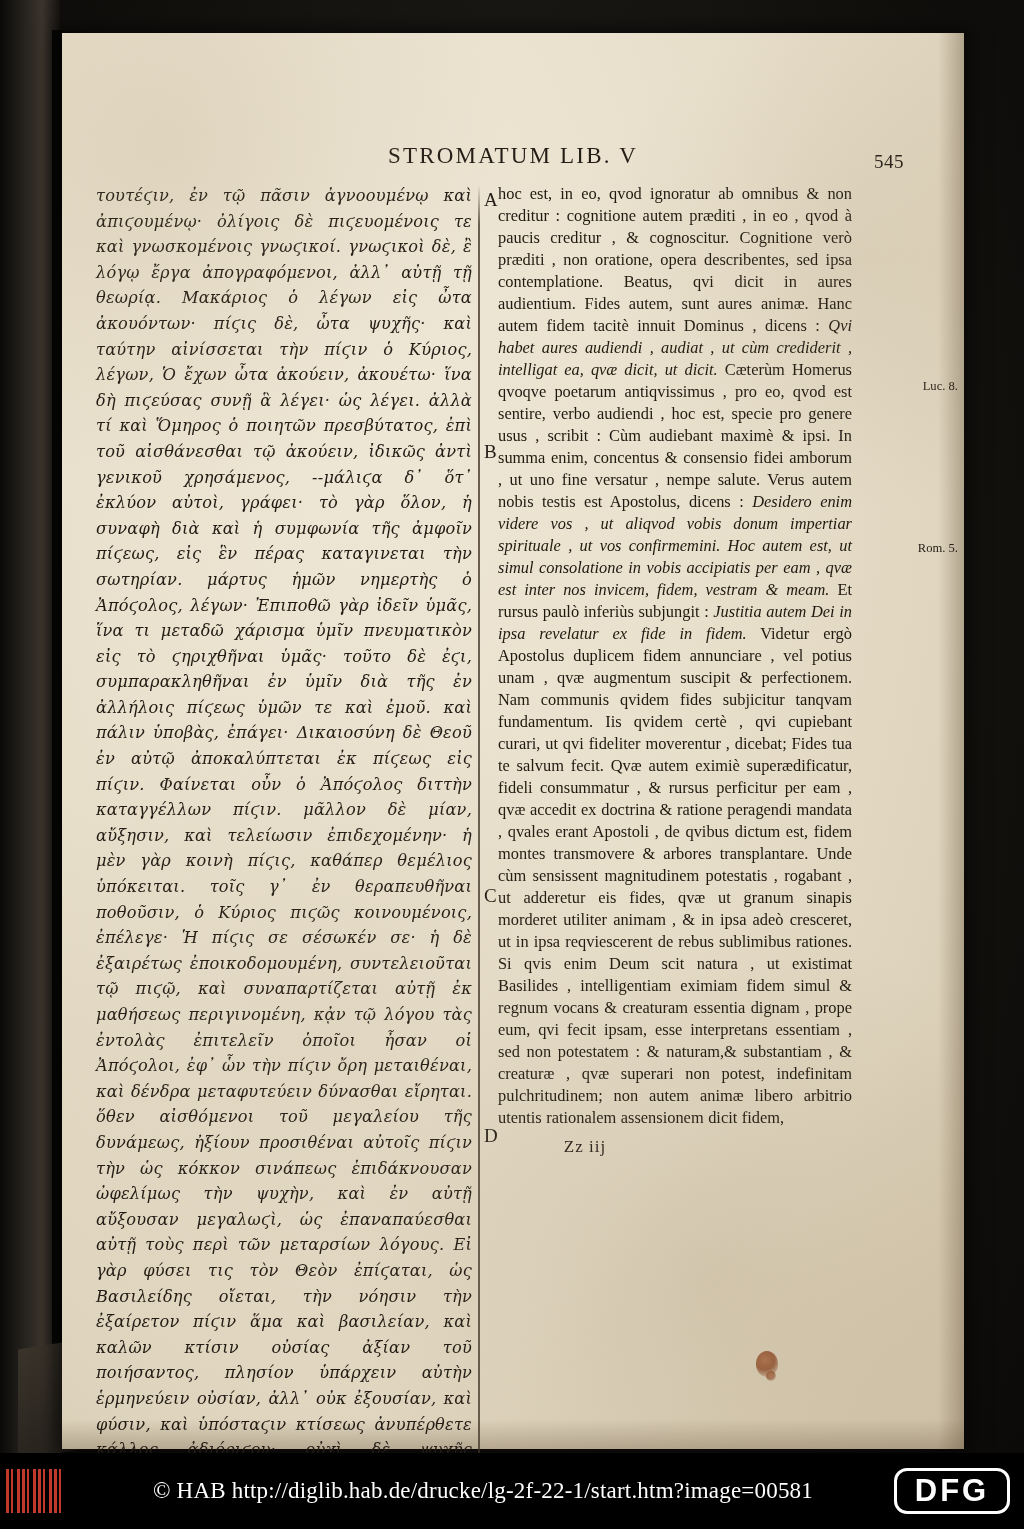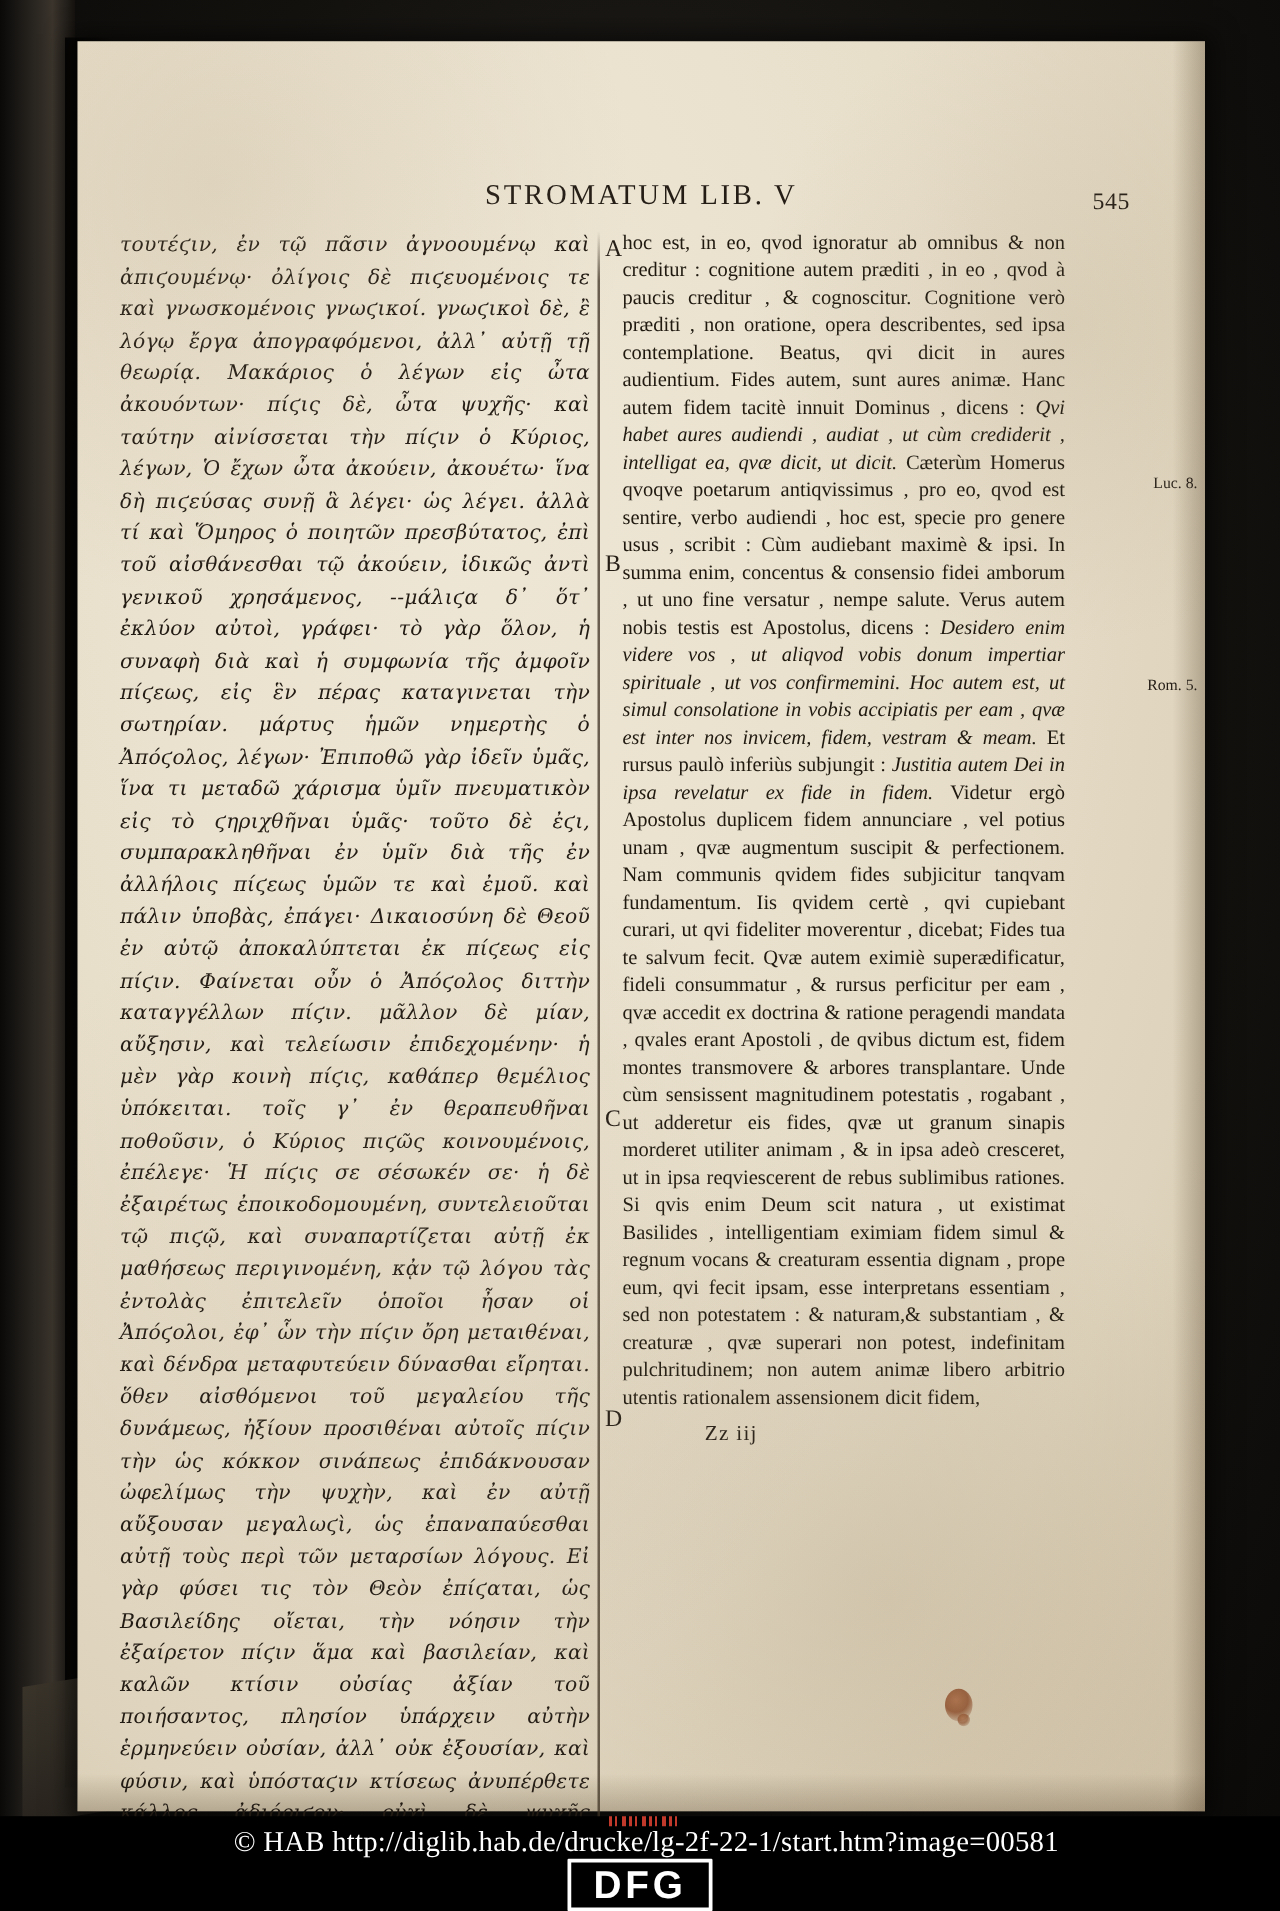--- a/index.html
+++ b/index.html
@@ -202,21 +202,20 @@
   }
 
   
   .credit-bar {
     position: absolute;
     left: 0; bottom: 0;
     width: 1024px; height: 76px;
     background: #000000;
     display: flex;
     align-items: center;
-    flex-direction: column;
   }
   .barcode {
     width: 56px; height: 44px;
     margin-left: 6px;
     background:
       repeating-linear-gradient(to right,
         #c0392b 0px, #c0392b 3px,
         #000 3px, #000 5px,
         #c0392b 5px, #c0392b 7px,
         #000 7px, #000 11px,
@@ -226,26 +225,27 @@
   .credit-text {
     flex: 1;
     text-align: center;
     color: #ffffff;
     font-family: "Liberation Serif", serif;
     font-size: 23px;
     letter-spacing: 0.2px;
     padding-left: 10px;
   }
   .dfg-logo {
+    margin-right: 14px;
     display: flex;
     align-items: center;
     justify-content: center;
     width: 116px; height: 46px;
     border: 3px solid #ffffff;
-    border-radius: 1px;
+    border-radius: 13px;
     color: #ffffff;
     font-family: "Liberation Sans", sans-serif;
     font-weight: bold;
     font-size: 31px;
     letter-spacing: 3px;
   }
 </style>
 </head>
 <body>
 

